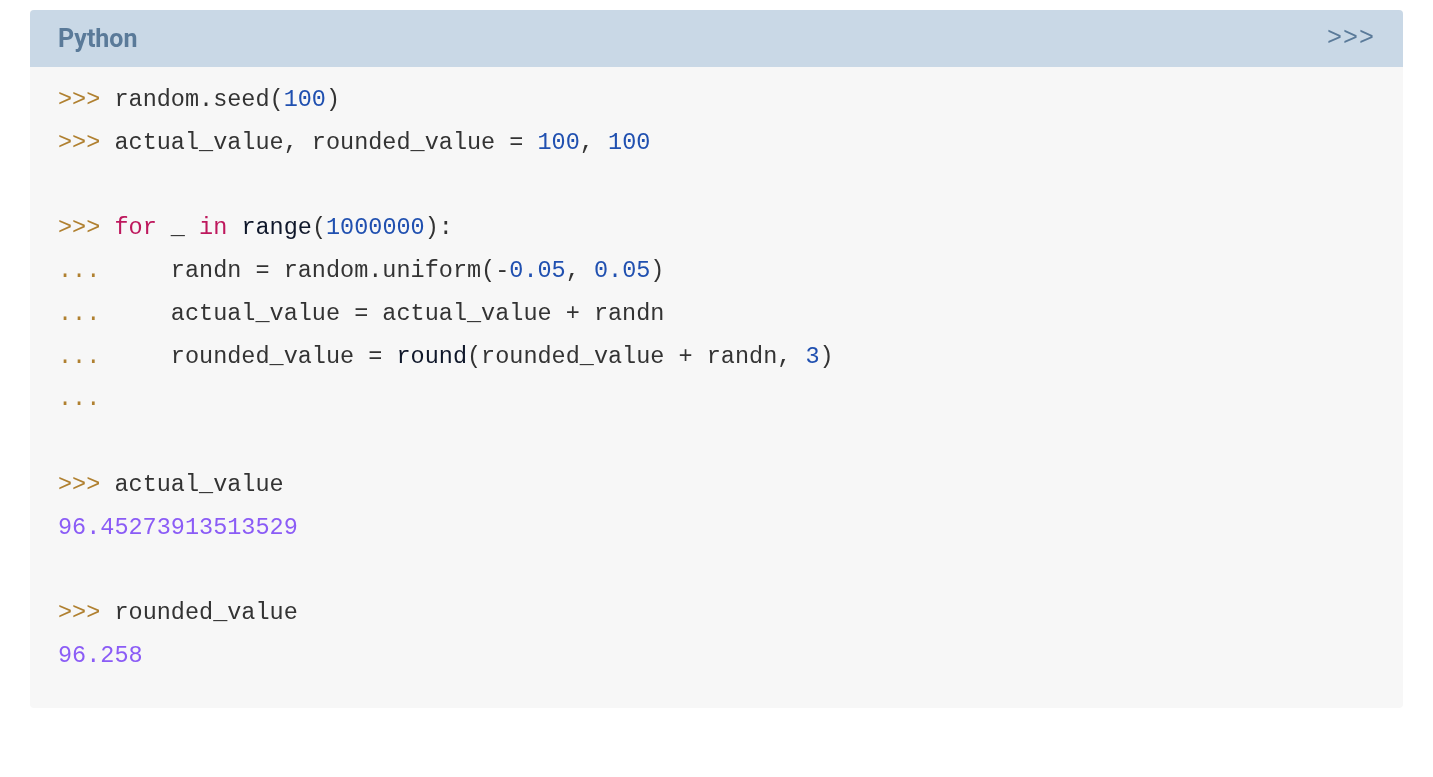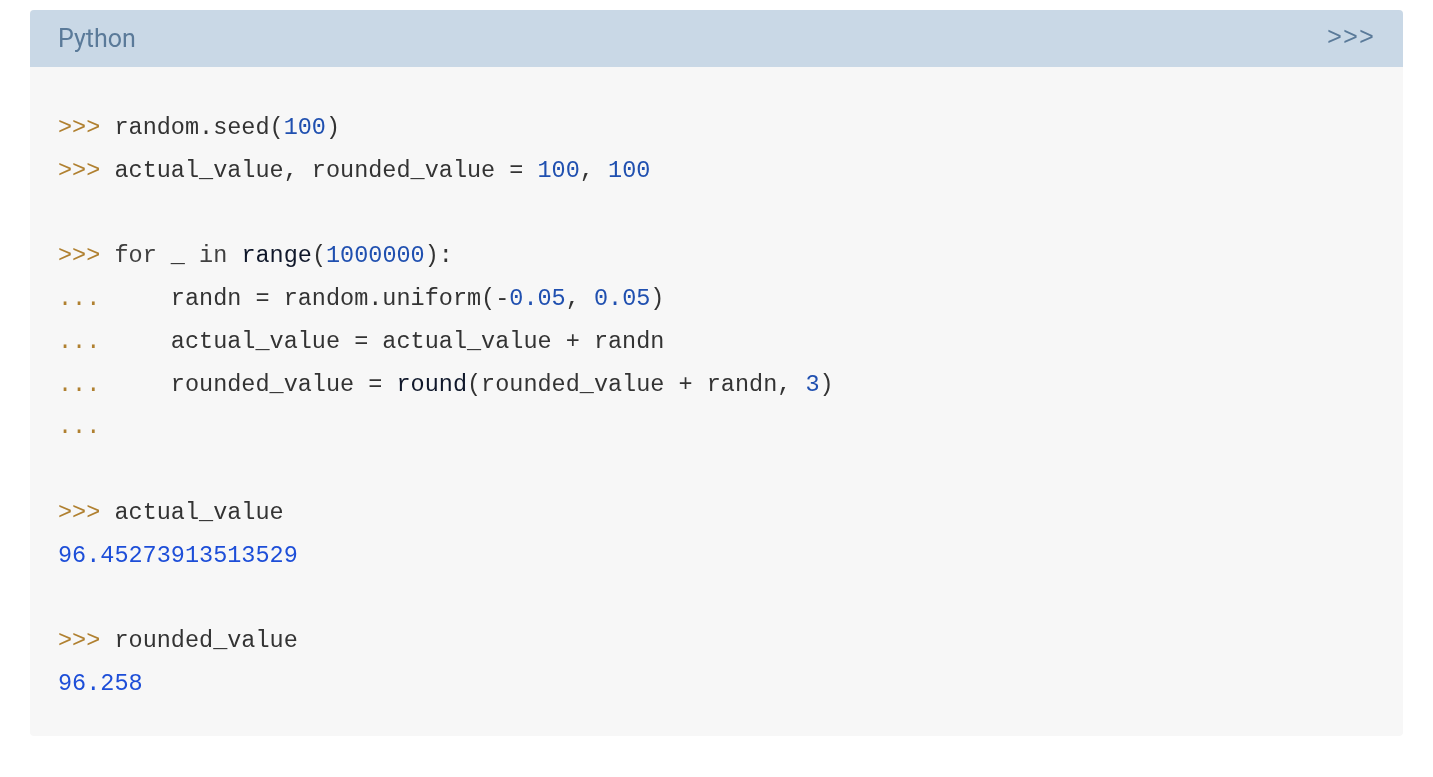--- a/index.html
+++ b/index.html
@@ -19,42 +19,42 @@
   .code-header {
     background: #c9d8e6;
     padding: 14px 28px;
     display: flex;
     justify-content: space-between;
     align-items: center;
   }
   .code-title {
     color: #5a7a99;
     font-size: 25px;
-    font-weight: 400;
+    font-weight: 700;
   }
   .code-toggle {
     color: #5a7a99;
     font-family: "SFMono-Regular", Consolas, "Liberation Mono", Menlo, monospace;
     font-size: 25px;
     letter-spacing: 1px;
   }
   .code-body {
-    padding: 40px 28px 30px 28px;
+    padding: 12px 28px 30px 28px;
     font-family: "SFMono-Regular", Consolas, "Liberation Mono", Menlo, monospace;
     font-size: 23.5px;
     line-height: 1.82;
     white-space: pre;
     color: #333;
   }
   .tok-prompt { color: #b08030; }
   .tok-plain  { color: #333333; }
   .tok-number { color: #2050b0; }
-  .tok-keyword{ color: #404040; }
+  .tok-keyword{ color: #be185d; }
   .tok-builtin{ color: #0f172a; }
-  .tok-output { color: #1d4ed8; }
+  .tok-output { color: #8b5cf6; }
 </style>
 </head>
 <body>
 
 <div class="code-block">
   <div class="code-header">
     <span class="code-title">Python</span>
     <span class="code-toggle">&gt;&gt;&gt;</span>
   </div>
   <div class="code-body" id="code-body"><div><span class="tok-prompt">&gt;&gt;&gt; </span><span class="tok-plain">random.seed(</span><span class="tok-number">100</span><span class="tok-plain">)</span></div><div><span class="tok-prompt">&gt;&gt;&gt; </span><span class="tok-plain">actual_value, rounded_value = </span><span class="tok-number">100</span><span class="tok-plain">, </span><span class="tok-number">100</span></div><div>&nbsp;</div><div><span class="tok-prompt">&gt;&gt;&gt; </span><span class="tok-keyword">for</span><span class="tok-plain"> _ </span><span class="tok-keyword">in</span><span class="tok-plain"> </span><span class="tok-builtin">range</span><span class="tok-plain">(</span><span class="tok-number">1000000</span><span class="tok-plain">):</span></div><div><span class="tok-prompt">... </span><span class="tok-plain">    randn = random.uniform(</span><span class="tok-plain">-</span><span class="tok-number">0.05</span><span class="tok-plain">, </span><span class="tok-number">0.05</span><span class="tok-plain">)</span></div><div><span class="tok-prompt">... </span><span class="tok-plain">    actual_value = actual_value + randn</span></div><div><span class="tok-prompt">... </span><span class="tok-plain">    rounded_value = </span><span class="tok-builtin">round</span><span class="tok-plain">(rounded_value + randn, </span><span class="tok-number">3</span><span class="tok-plain">)</span></div><div><span class="tok-prompt">...</span></div><div>&nbsp;</div><div><span class="tok-prompt">&gt;&gt;&gt; </span><span class="tok-plain">actual_value</span></div><div><span class="tok-output">96.45273913513529</span></div><div>&nbsp;</div><div><span class="tok-prompt">&gt;&gt;&gt; </span><span class="tok-plain">rounded_value</span></div><div><span class="tok-output">96.258</span></div></div>

